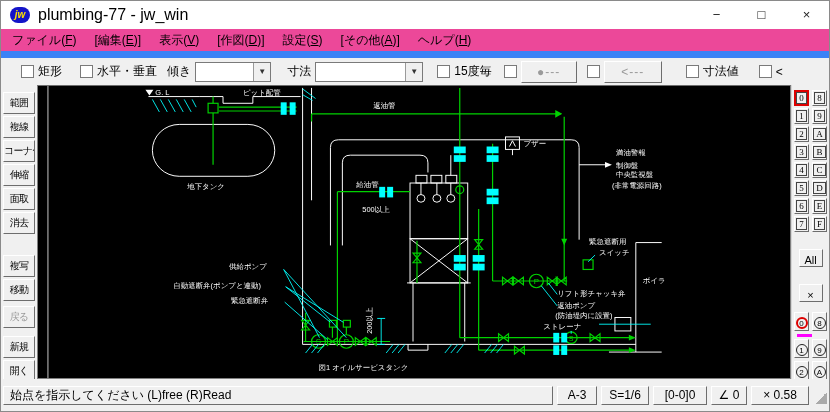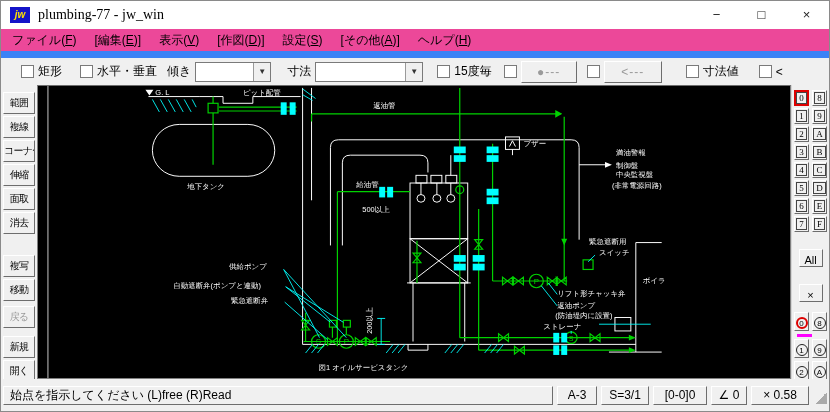--- a/index.html
+++ b/index.html
@@ -5,23 +5,23 @@
   * { box-sizing: border-box; margin: 0; padding: 0; }
   html,body { width: 830px; height: 412px; overflow: hidden; }
   body { font-family: "Liberation Sans","DejaVu Sans",sans-serif; font-size: 12px; }
   .window { width: 830px; height: 412px; display: flex; flex-direction: column;
             background: #f0f0f0; border: 1px solid #8a8a8a; }
 
   
   .titlebar { height: 28px; background: #ffffff; display: flex; align-items: center; flex: none; }
   .jwicon { width: 20px; height: 16px; margin-left: 9px; background: #1414c8; color: #ffe000;
             font-style: italic; font-weight: bold; font-size: 10px; line-height: 15px;
-            text-align: center; flex: none; }
-  .title-text { margin-left: 8px; font-size: 14px; color: #000; flex: 1 1 auto;
-                white-space: nowrap; overflow: hidden; font-family: Liberation Serif, serif; }
+            text-align: center; flex: none; border-radius: 8px; }
+  .title-text { margin-left: 8px; font-size: 16px; color: #000; flex: 1 1 auto;
+                white-space: nowrap; overflow: hidden; }
   .winbtn { width: 45px; height: 28px; border: none; background: #ffffff; font-size: 13px;
             color: #222; text-align: center; line-height: 28px; flex: none; }
 
   
   .menubar { height: 22px; display: flex; align-items: center; background: #ec4899;
              padding-left: 2px; flex: none; }
   .menu-item { padding: 2px 9px; color: #000; white-space: nowrap; }
 
   
   .toolbar { height: 34px; display: flex; align-items: center; background: #f0f0f0;
@@ -322,20 +322,20 @@
         <div class="grp-row">
           <div class="grpbtn"><span class="circ">3</span></div>
           <div class="grpbtn"><span class="circ">B</span></div>
         </div>
       </div>
   </div>
 
   <div class="statusbar">
     <div class="stat-msg raised">始点を指示してください (L)free (R)Read</div>
     <div class="stat-cell raised" style="width:40px">A-3</div>
-    <div class="stat-cell raised" style="width:48px">S=3/1</div>
+    <div class="stat-cell raised" style="width:48px">S=1/6</div>
     <div class="stat-cell raised" style="width:54px">[0-0]0</div>
     <div class="stat-cell raised" style="width:36px">∠ 0</div>
     <div class="stat-cell raised" style="width:58px">× 0.58</div>
     <div class="grip"></div>
   </div>
 
 </div>
 
 </body></html>

